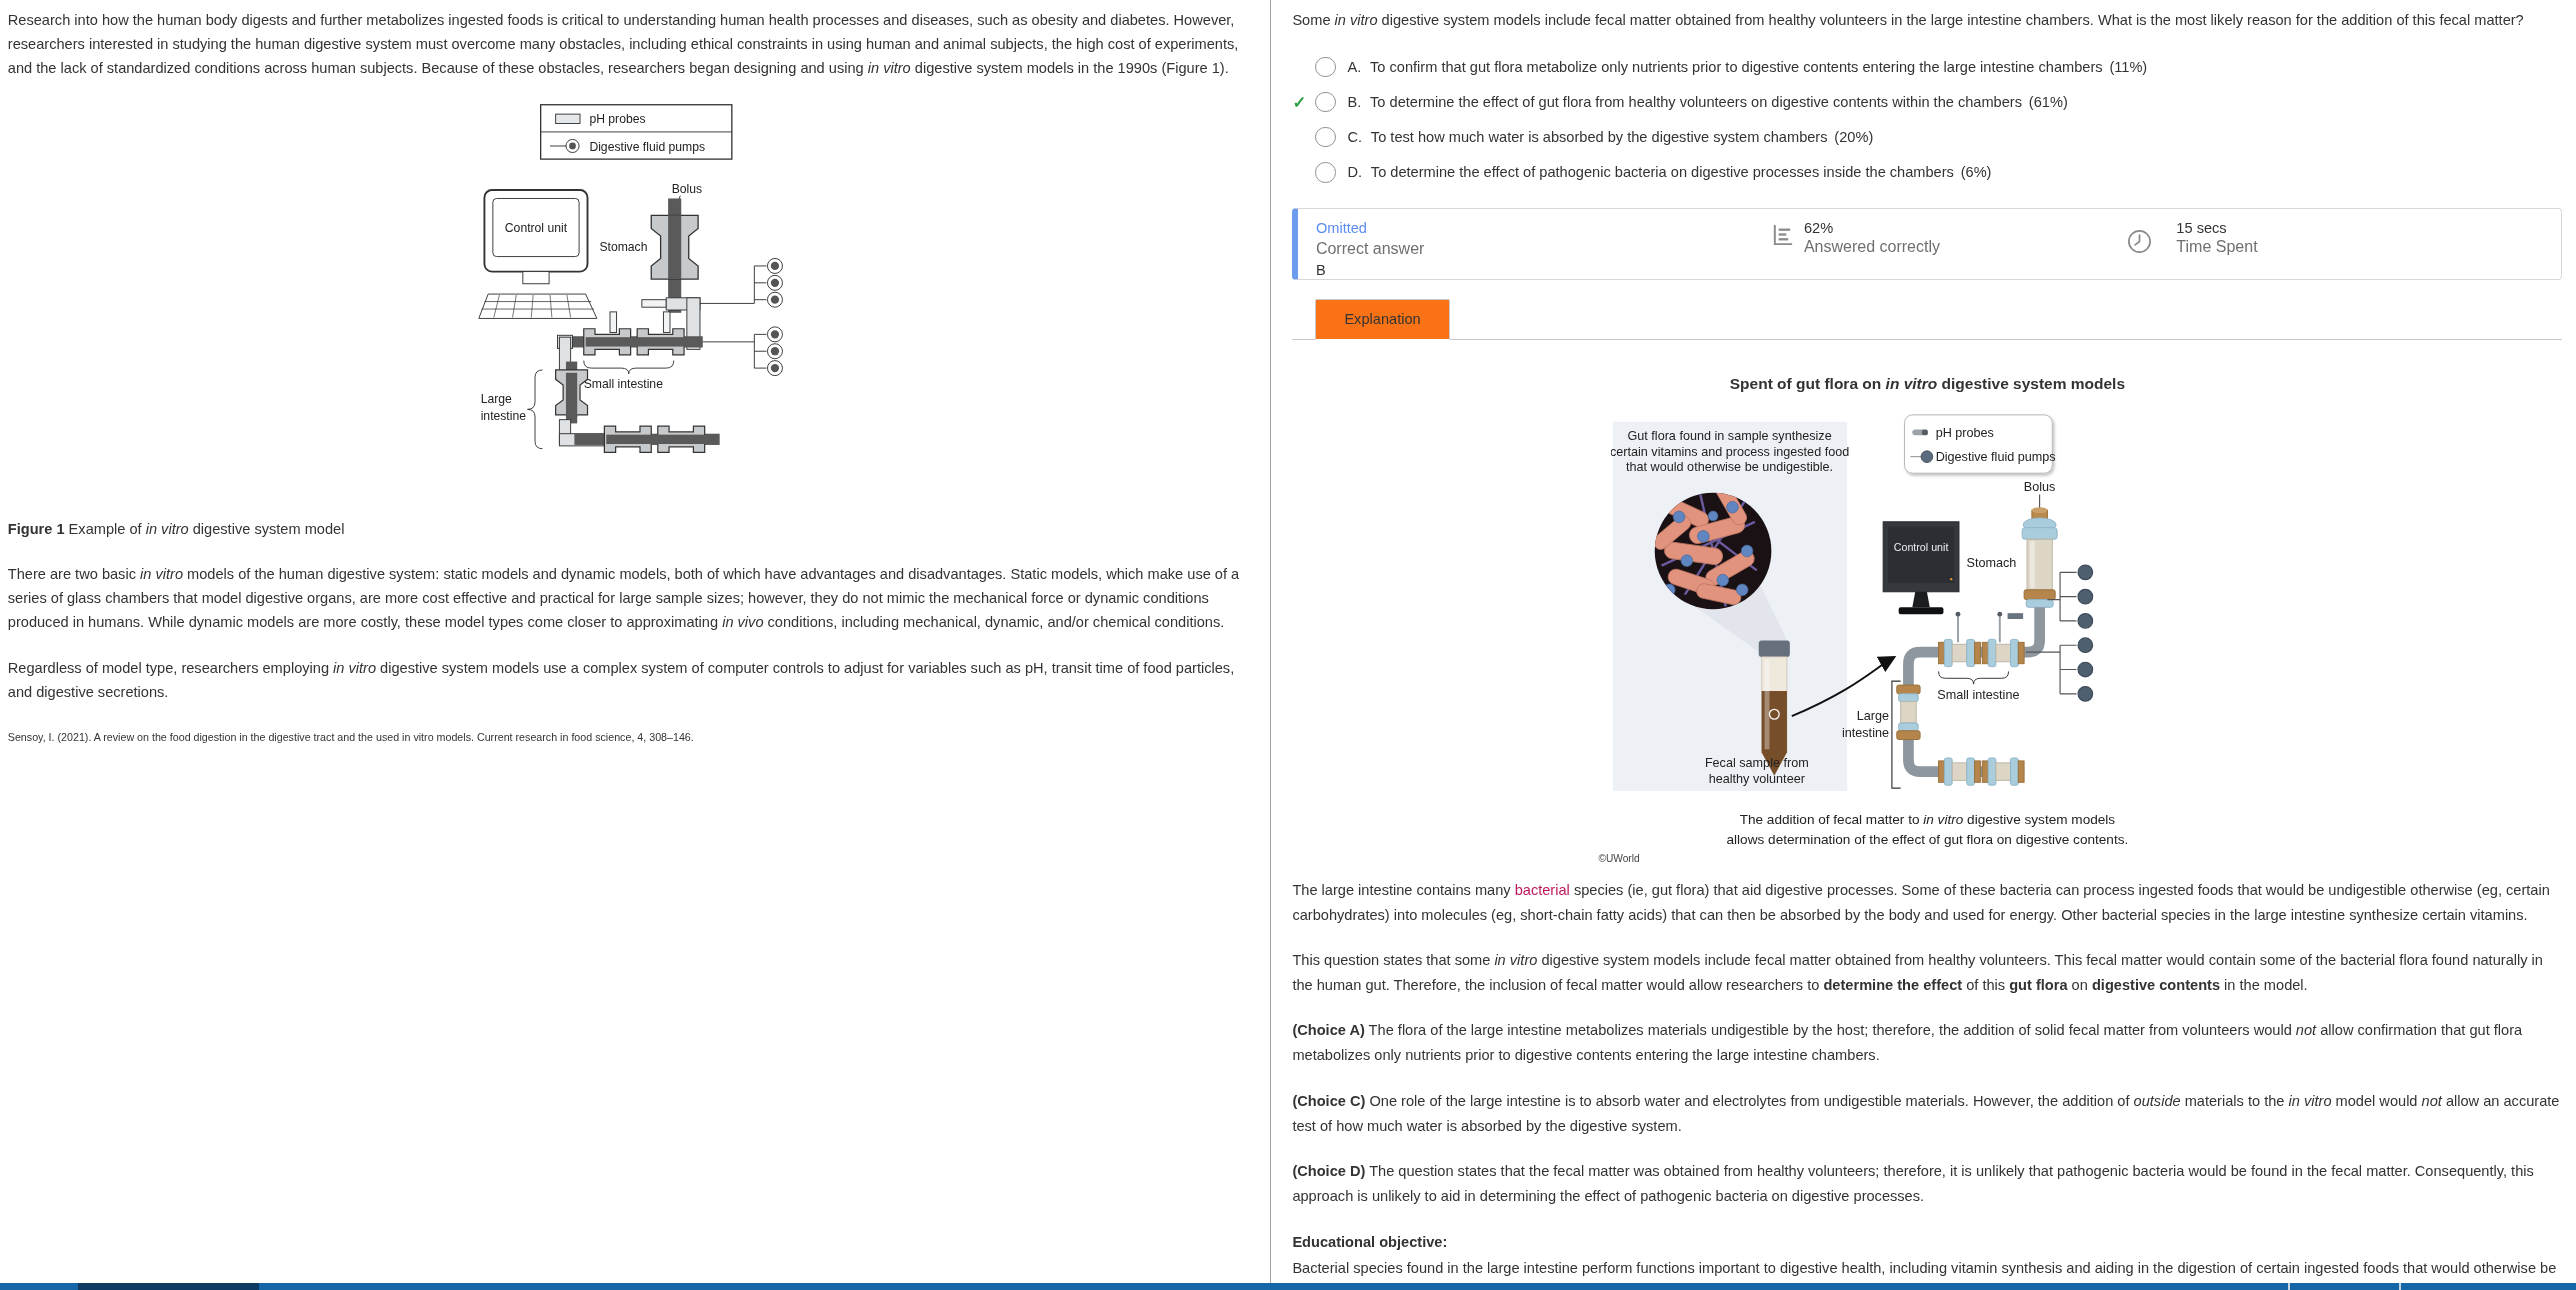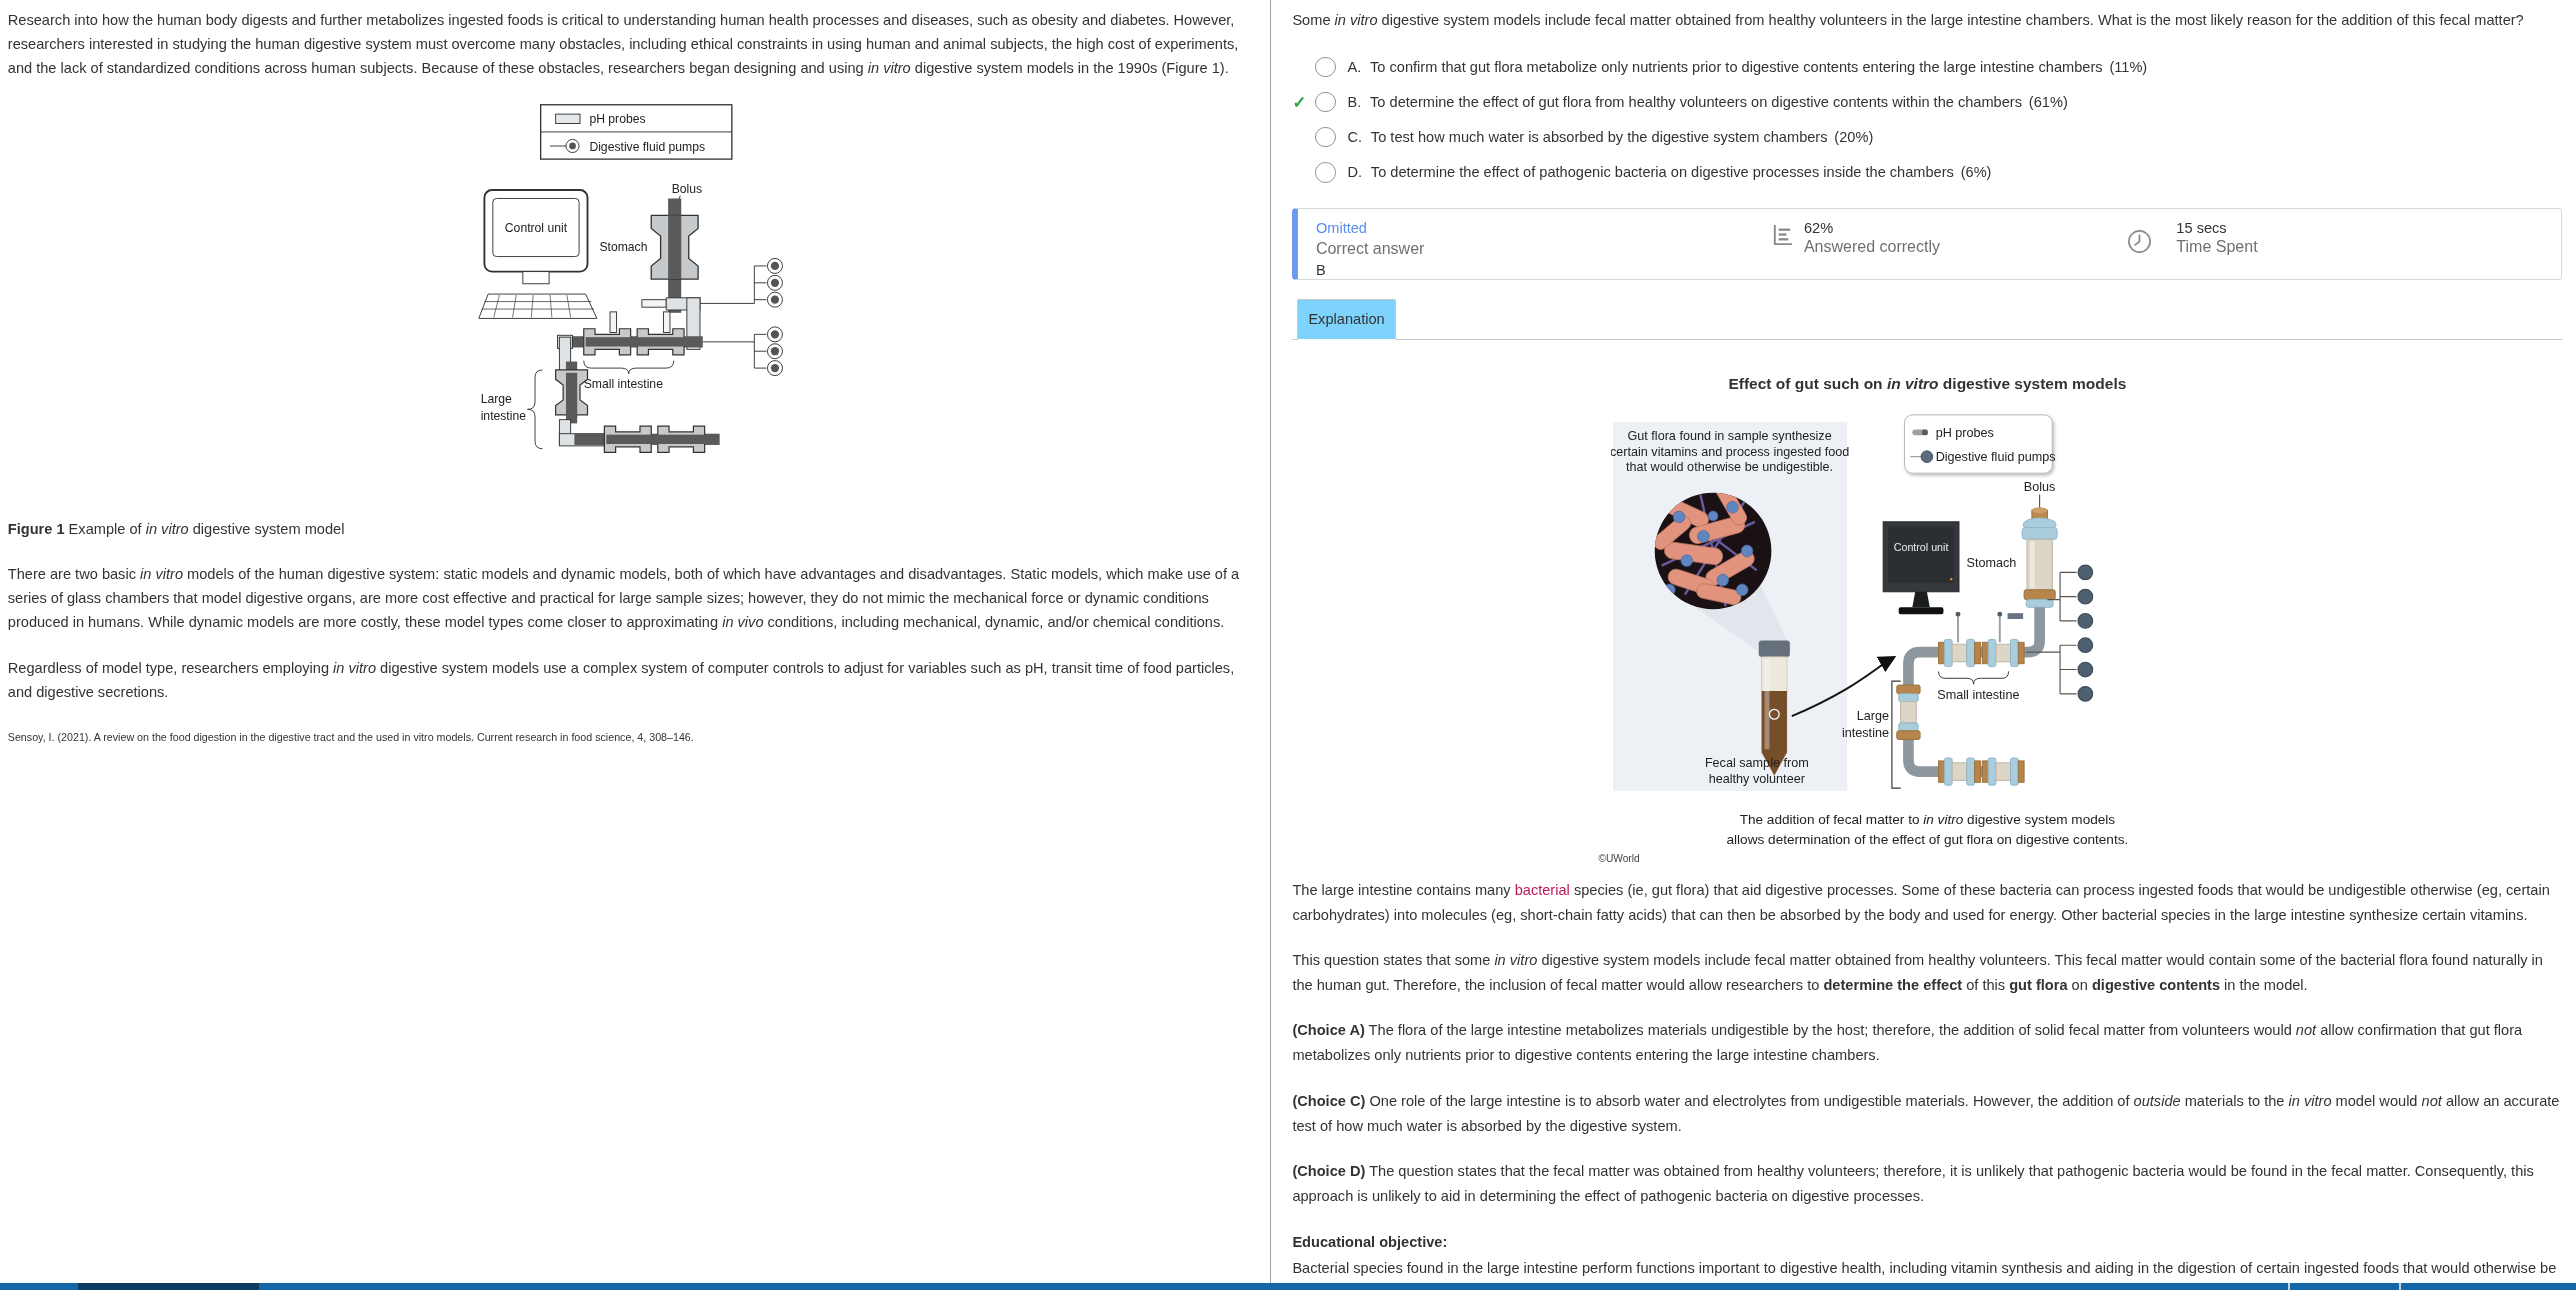--- a/index.html
+++ b/index.html
@@ -41,22 +41,22 @@
   .rc-mid{flex:0 0 29%;display:flex;gap:8.7px;align-items:flex-start;}
   .rc-right{display:flex;gap:23px;align-items:center;}
   .rc-status{color:#5b8def;font-size:14.6px;margin-bottom:3.9px;}
   .rc-sub{color:#6f6f6f;font-size:16px;margin-bottom:3.9px;}
   .rc-big{color:#333;font-size:14.6px;margin-bottom:1.9px;}
   .rc-icon{margin-top:1.9px;}
 
   .tabs{border-bottom:1px solid #c9c9c9;height:40px;position:relative;margin-bottom:0;}
   .tab{
     display:inline-block;box-sizing:border-box;height:41px;line-height:39px;
-    padding:0 10px;border:1px solid #c9c9c9;border-bottom:1px solid #fff;
-    background:#7dd3fc;position:relative;top:0;margin-left:5px;border-radius:1.9px 1.9px 0 0;
+    padding:0 28px;border:1px solid #c9c9c9;border-bottom:1px solid #fff;
+    background:#f97316;position:relative;top:0;margin-left:23px;border-radius:1.9px 1.9px 0 0;
   }
   .expl-title{text-align:center;font-size:15.5px;margin:35px 0 13.6px 0;}
   .illu-wrap{width:486px;margin:0 0 0 319px;}
   .illu-caption{text-align:center;line-height:19.4px;font-size:13.6px;color:#222;margin-top:11.7px;}
   .copyright{font-size:10.2px;color:#444;margin:3.9px 0 13.6px 306px;}
   .expl-p{margin:0 0 20.4px 0;line-height:25px;}
   .edu-h{margin:0 0 1.9px 0;line-height:25px;font-weight:700;}
 
   .bottom-bar{position:fixed;left:0;bottom:0;width:2576px;height:6.8px;background:#1566a7;}
   .bb-dark{position:absolute;left:78px;top:0;bottom:0;width:181px;background:#0d3a61;}
@@ -247,21 +247,21 @@
           <div class="rc-sub">Time Spent</div>
         </div>
       </div>
     </div>
 
     <div class="tabs">
       <div class="tab">Explanation</div>
     </div>
 
     <div>
-      <div class="expl-title"><span class="rs-b">Effect of gut such on </span><span class="rs-b rs-i">in vitro</span><span class="rs-b"> digestive system models</span></div>
+      <div class="expl-title"><span class="rs-b">Spent of gut flora on </span><span class="rs-b rs-i">in vitro</span><span class="rs-b"> digestive system models</span></div>
 
       <div class="illu-wrap">
         <svg width="486" height="389" viewBox="0 0 500 400" style="font-size:15px">
           <defs>
             <clipPath id="bc">
                 <circle cx="105" cy="148" r="60"></circle>
               </clipPath>
             <marker id="ah" markerWidth="9" markerHeight="9" refX="7" refY="4.5" orient="auto">
               <path d="M0,0 L9,4.5 L0,9 z" fill="#111"></path>
             </marker>

